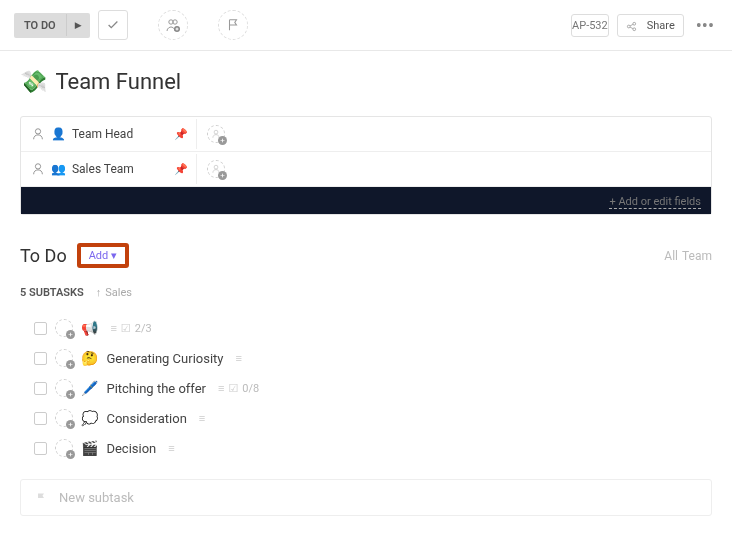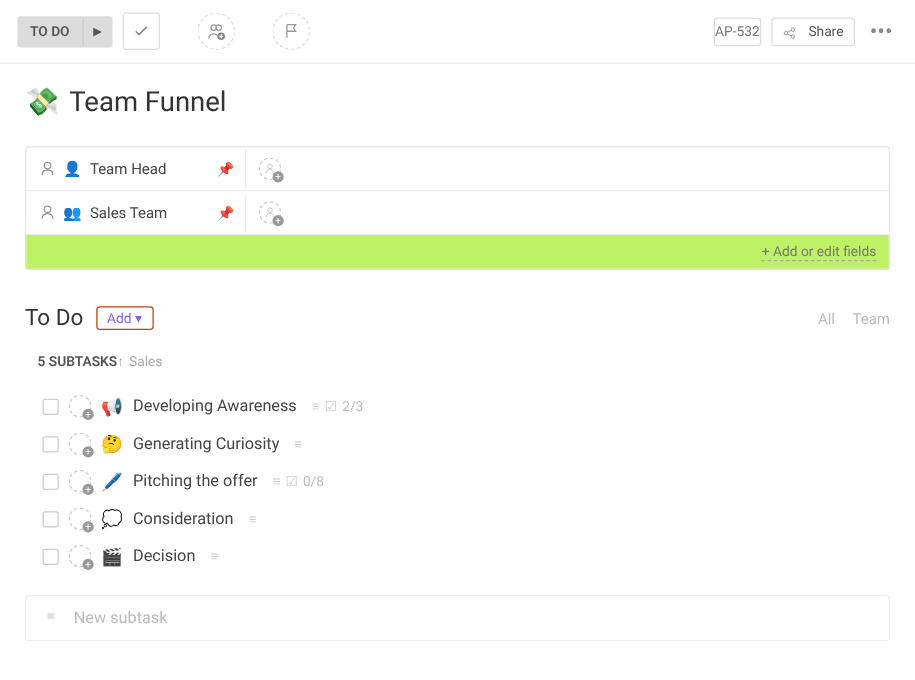--- a/index.html
+++ b/index.html
@@ -127,52 +127,51 @@
     border-radius: 50%;
     width: 9px;
     height: 9px;
     font-size: 8px;
     line-height: 9px;
     text-align: center;
   }
   .fields-footer {
     padding: 6px 10px;
     text-align: right;
-    background: #bef264;
+    background: #0f172a;
   }
   .add-fields-link {
     font-size: 11px;
     color: #777;
     border-bottom: 1px dashed #aaa;
     cursor: pointer;
   }
 
   .section-row {
     display: flex;
     align-items: center;
     margin-bottom: 18px;
   }
   .section-title { font-size: 18px; color: #333; margin-right: 10px; }
   .add-pill {
-    border: 1px solid #c2410c;
+    border: 4px solid #c2410c;
     color: #7b68ee;
     font-size: 11px;
     padding: 2px 8px;
     border-radius: 3px;
     cursor: pointer;
   }
-  .filter-links { margin-left: auto; display: flex; gap: 14px; }
+  .filter-links { margin-left: auto; display: flex; gap: 4px; }
   .filter-link { font-size: 12px; color: #bbb; cursor: pointer; }
 
   .subtask-header {
     display: flex;
     align-items: flex-start;
-    gap: 0;
+    gap: 12px;
     margin-bottom: 14px;
-    margin-left: 10px;
   }
   .subtask-count { font-size: 11px; font-weight: 600; color: #555; }
   .sort-manual { font-size: 11px; color: #aaa; display: flex; align-items: center; gap: 4px; }
 
   .subtask-list { }
   .subtask-item {
     display: flex;
     align-items: center;
     gap: 8px;
     padding: 6px 0 6px 14px;
@@ -328,21 +327,20 @@
       <span>↑</span>
       <span>Sales</span>
     </span>
   </div>
 
   <div class="subtask-list" id="subtask-list">
       <div class="subtask-item">
         <div class="chk"></div>
         <div class="assignee"></div>
         <span class="task-emoji">📢</span>
-        <span class="task-name">Developing Awareness</span>
         <span class="task-meta">
           <span class="meta-icon">≡</span>
           <span class="meta-icon">☑</span>
           <span>2/3</span>
         </span>
       </div>
       <div class="subtask-item">
         <div class="chk"></div>
         <div class="assignee"></div>
         <span class="task-emoji">🤔</span>

